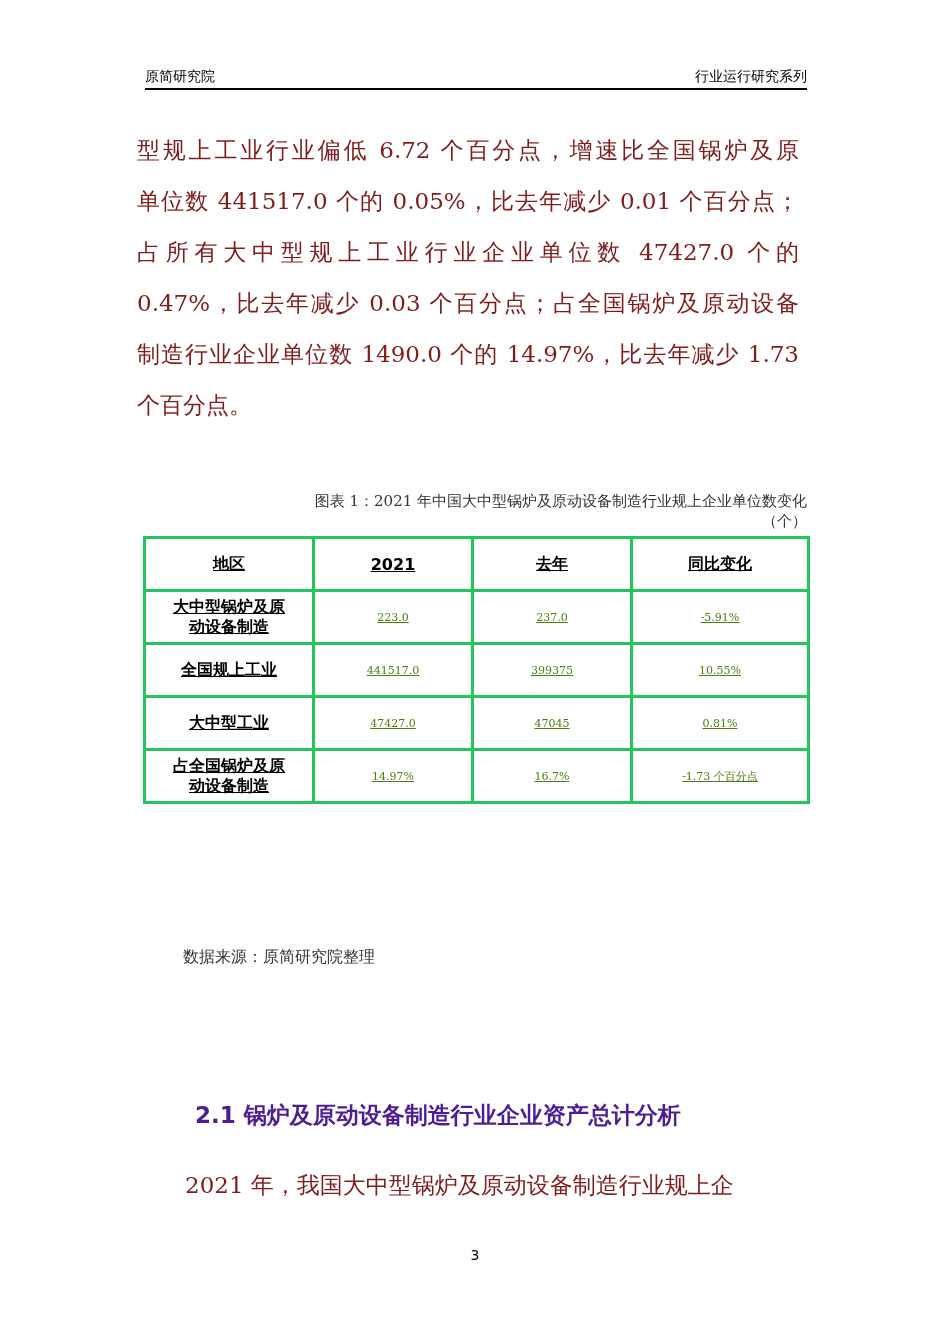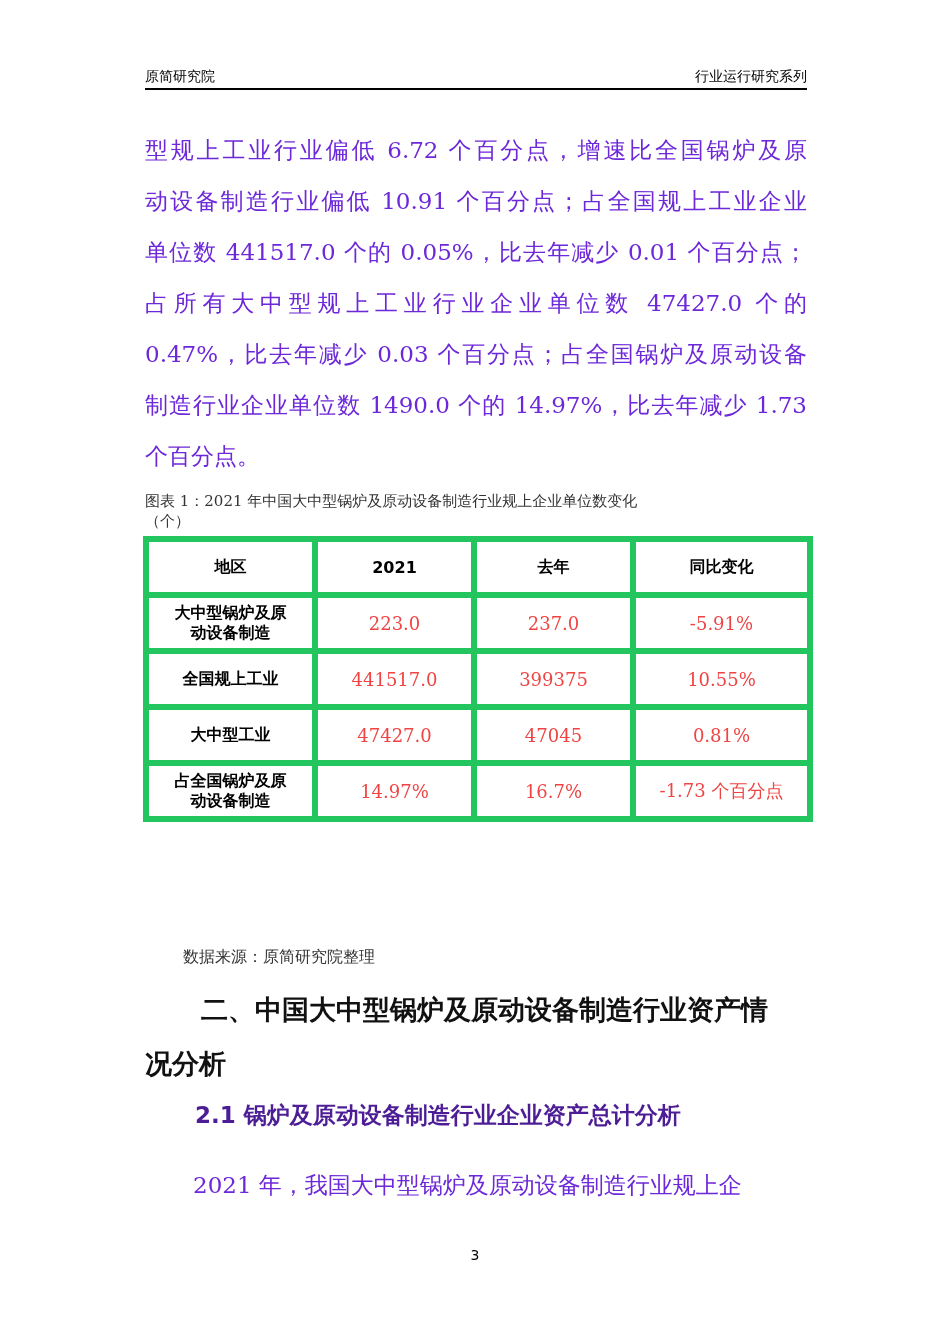--- a/index.html
+++ b/index.html
@@ -2,49 +2,48 @@
 <html><head>
 <meta charset="utf-8">
 <style>
   html, body { margin: 0; padding: 0; background: #ffffff; }
   body { width: 950px; height: 1344px; position: relative; overflow: hidden; color: #000; }
   .page { position: absolute; left: 0; top: 0; width: 950px; height: 1344px; }
   .header { position: absolute; left: 145px; top: 66px; width: 662px; height: 22px; font-family: "DejaVu Sans", sans-serif; font-size: 14px; }
   .header .left { position: absolute; left: 0; top: 2px; }
   .header .right { position: absolute; right: 0; top: 2px; }
   .header-rule { position: absolute; left: 145px; top: 88px; width: 662px; height: 2px; background: #000; }
-  .body-text { position: absolute; left: 145px; width: 662px; font-family: "DejaVu Serif", serif; font-size: 23px; line-height: 51px; color: #6d28d9; }
+  .body-text { position: absolute; left: 137px; width: 662px; font-family: "DejaVu Serif", serif; font-size: 23px; line-height: 51px; color: #7f1d1d; }
   .body-text .line { display: block; white-space: nowrap; text-align: justify; text-align-last: justify; height: 51px; }
   .body-text .line.last { text-align-last: left; }
-  .caption { position: absolute; left: 145px; width: 662px; text-align: left; font-family: "DejaVu Serif", serif; font-size: 15px; color: #333; line-height: 20px; }
+  .caption { position: absolute; left: 145px; width: 662px; text-align: right; font-family: "DejaVu Serif", serif; font-size: 15px; color: #333; line-height: 20px; }
   table.data { position: absolute; left: 143px; top: 536px; width: 664px; border-collapse: collapse; table-layout: fixed; }
-  table.data td, table.data th { border: 6px solid #22c55e; text-align: center; vertical-align: middle; padding: 0; }
+  table.data td, table.data th { border: 3px solid #22c55e; text-align: center; vertical-align: middle; padding: 0; text-decoration: underline; }
   table.data th { height: 50px; font-family: "DejaVu Sans", sans-serif; font-size: 16px; font-weight: bold; }
-  table.data td { height: 50px; font-family: "DejaVu Serif", serif; font-size: 18px; color: #ef4444; }
+  table.data td { height: 50px; font-family: "DejaVu Serif", serif; font-size: 11px; color: #4d7c0f; }
   table.data td.rowhead { font-family: "DejaVu Sans", sans-serif; font-weight: bold; font-size: 16px; color: #000; line-height: 20px; }
   .source { position: absolute; left: 183px; top: 947px; font-family: "DejaVu Serif", serif; font-size: 16px; color: #333; }
   .h2 { position: absolute; left: 145px; width: 662px; font-family: "DejaVu Sans", sans-serif; font-weight: bold; font-size: 27px; line-height: 54px; color: #111; }
   .h2 .line { display: block; height: 54px; white-space: nowrap; }
   .h3 { position: absolute; left: 195px; top: 1100px; font-family: "DejaVu Sans", sans-serif; font-weight: bold; font-size: 23px; color: #4c1d95; }
   .pagenum { position: absolute; left: 0; width: 950px; top: 1247px; text-align: center; font-family: "DejaVu Sans", sans-serif; font-size: 14px; }
 </style>
 </head>
 <body>
 
 <div class="page">
 
   <div class="header">
     <span class="left">原简研究院</span>
     <span class="right">行业运行研究系列</span>
   </div>
   <div class="header-rule"></div>
 
   <div class="body-text" style="top:125px;">
     <span class="line">型规上工业行业偏低 6.72 个百分点，增速比全国锅炉及原</span>
-    <span class="line">动设备制造行业偏低 10.91 个百分点；占全国规上工业企业</span>
     <span class="line">单位数 441517.0 个的 0.05%，比去年减少 0.01 个百分点；</span>
     <span class="line">占所有大中型规上工业行业企业单位数 47427.0 个的</span>
     <span class="line">0.47%，比去年减少 0.03 个百分点；占全国锅炉及原动设备</span>
     <span class="line">制造行业企业单位数 1490.0 个的 14.97%，比去年减少 1.73</span>
     <span class="line last">个百分点。</span>
   </div>
 
   <div class="caption" style="top:491px;">
     <div>图表 1：2021 年中国大中型锅炉及原动设备制造行业规上企业单位数变化</div>
     <div>（个）</div>
@@ -88,24 +87,20 @@
         <td class="rowhead"><span>占全国锅炉及原</span><br><span>动设备制造</span></td>
         <td>14.97%</td>
         <td>16.7%</td>
         <td>-1.73 个百分点</td>
       </tr>
     </tbody>
   </table>
 
   <div class="source">数据来源：原简研究院整理</div>
 
-  <div class="h2" style="top:983px;">
-    <span class="line" style="padding-left:56px;">二、中国大中型锅炉及原动设备制造行业资产情</span>
-    <span class="line">况分析</span>
-  </div>
 
   <div class="h3">2.1 锅炉及原动设备制造行业企业资产总计分析</div>
 
   <div class="body-text" style="top:1160px;">
     <span class="line" style="padding-left:48px; text-align-last:left;">2021 年，我国大中型锅炉及原动设备制造行业规上企</span>
   </div>
 
   <div class="pagenum">3</div>
 </div>
 

